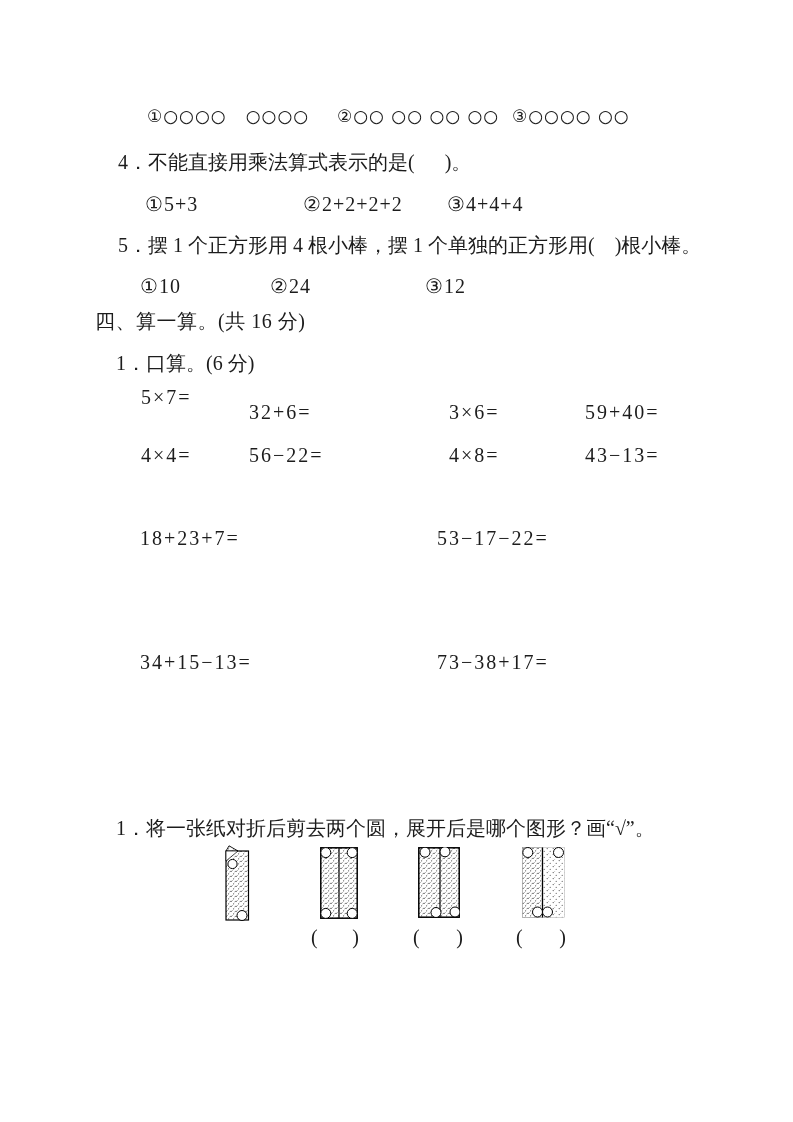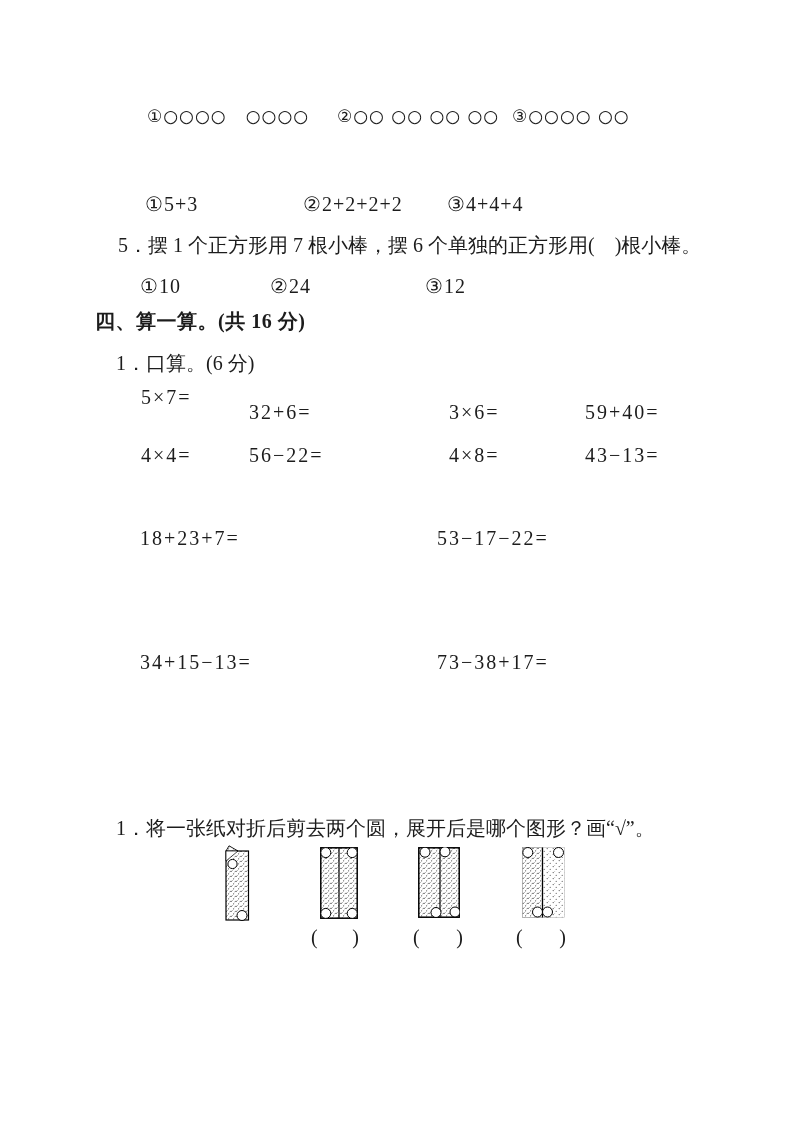--- a/index.html
+++ b/index.html
@@ -18,21 +18,21 @@
     line-height:24px;
     color:#1c1c1c;
   }
   .circles{
     font-family:"DejaVu Sans","Liberation Sans",sans-serif;
     font-size:17px;
     letter-spacing:1px;
   }
   .opt{letter-spacing:1px;text-align:right;}
   .expr{letter-spacing:2px;}
-  .heading{letter-spacing:0.5px;font-weight:bold;}
+  .heading{letter-spacing:0.5px;}
   .fig{position:absolute;}
   .bracket-pair{
     position:absolute;
     display:flex;
     justify-content:space-between;
     font-size:20px;
     color:#1c1c1c;
   }
 </style>
 </head>
@@ -55,25 +55,26 @@
         <circle cx="4.2" cy="4.4" r="0.55" fill="#666666"></circle>
         <circle cx="2.8" cy="0.5" r="0.4" fill="#888888"></circle>
       </pattern>
     </defs>
   </svg>
 
   <span class="t circles" style="left:147px;top:104px">①○○○○   ○○○○</span>
   <span class="t circles" style="left:337px;top:104px">②○○ ○○ ○○ ○○</span>
   <span class="t circles" style="left:512px;top:104px">③○○○○ ○○</span>
 
+  <span class="t" style="left:118px;top:150px">4．不能直接用乘法算式表示的是(      )。</span>
   <span class="t opt" style="left:145px;top:192px">①5+3</span>
   <span class="t opt" style="left:303px;top:192px">②2+2+2+2</span>
   <span class="t opt" style="left:447px;top:192px">③4+4+4</span>
 
-  <span class="t" style="left:118px;top:233px">5．摆 1 个正方形用 7 根小棒，摆 6 个单独的正方形用(    )根小棒。</span>
+  <span class="t" style="left:118px;top:233px">5．摆 1 个正方形用 4 根小棒，摆 1 个单独的正方形用(    )根小棒。</span>
   <span class="t opt" style="left:140px;top:274px">①10</span>
   <span class="t opt" style="left:270px;top:274px">②24</span>
   <span class="t opt" style="left:425px;top:274px">③12</span>
 
   <span class="t heading" style="left:95px;top:309px">四、算一算。(共 16 分)</span>
   <span class="t" style="left:116px;top:351px">1．口算。(6 分)</span>
 
   <span class="t expr" style="left:141px;top:385px">5×7=</span>
   <span class="t expr" style="left:249px;top:400px">32+6=</span>
   <span class="t expr" style="left:449px;top:400px">3×6=</span>

